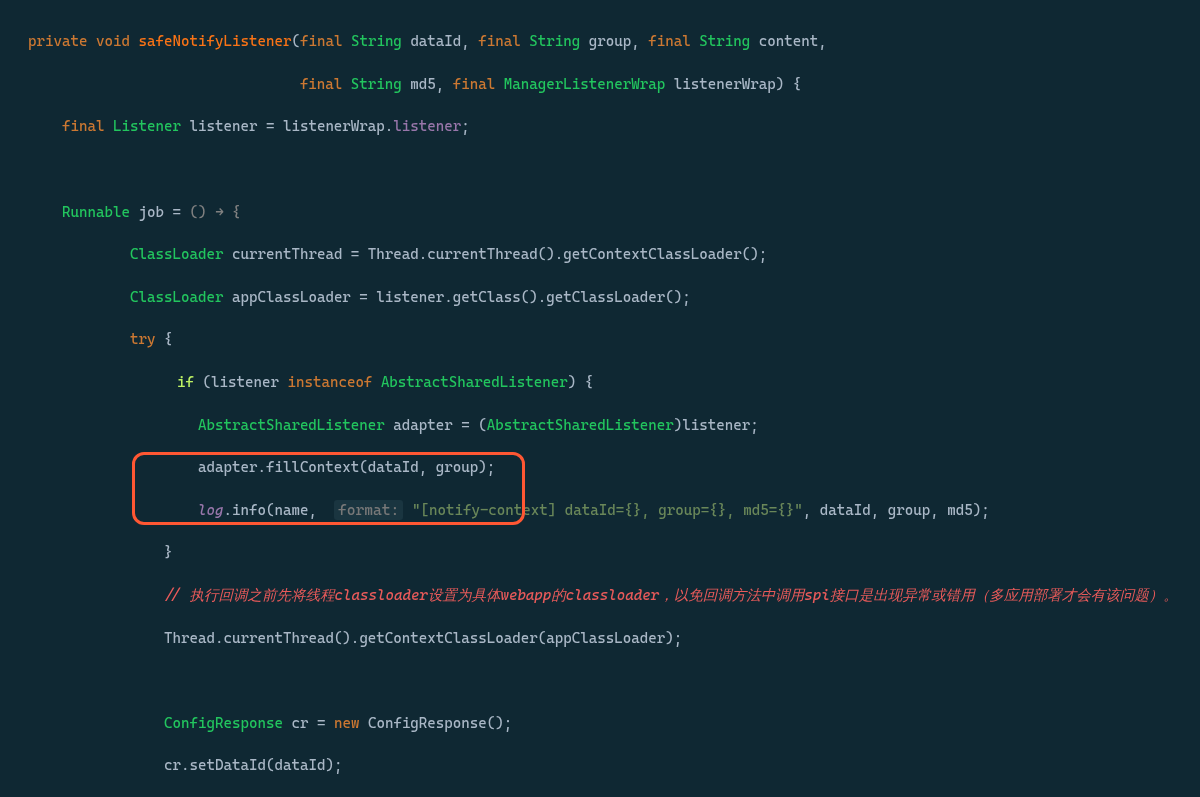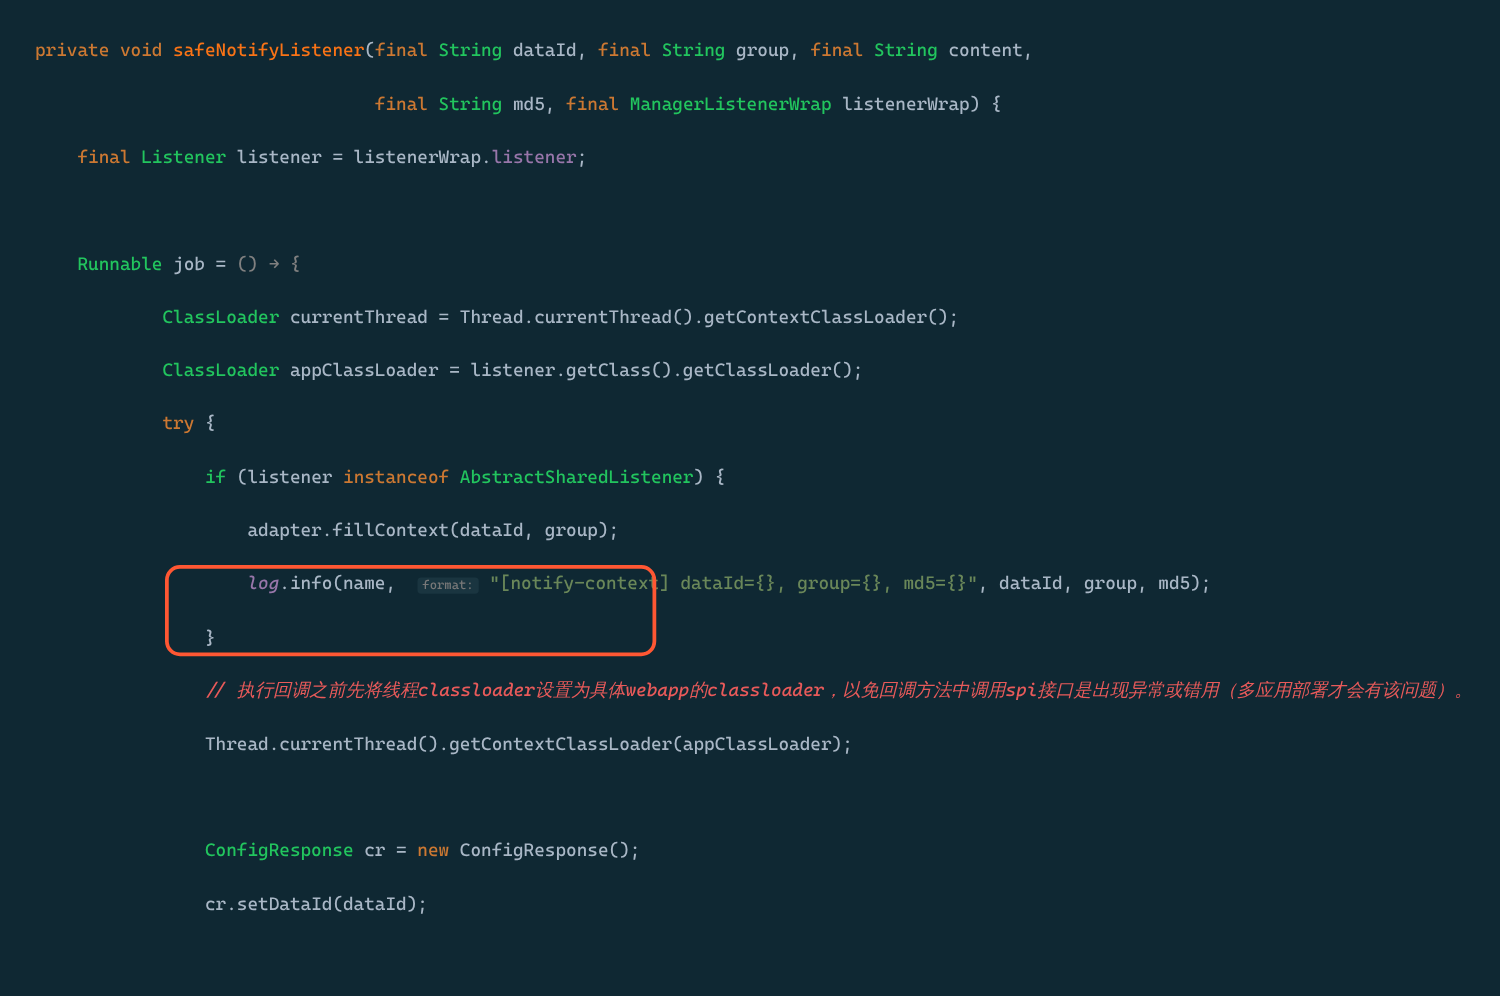--- a/index.html
+++ b/index.html
@@ -18,34 +18,34 @@
       overflow: hidden;
     }
     .code-container {
       white-space: pre;
       padding-left: 28px;
     }
     .kw-private { color: #cc7832; }
     .kw-void { color: #cc7832; }
     .kw-final { color: #cc7832; }
     .kw-try { color: #cc7832; }
-    .kw-if { color: #22c55e; }
+    .kw-if { color: #bef264; margin-left: 13px; }
     .kw-instanceof { color: #cc7832; }
     .kw-new { color: #cc7832; }
     .type { color: #22c55e; }
     .method-name { color: #f97316; }
     .field { color: #9876aa; }
     .field-italic { color: #9876aa; font-style: italic; }
     .string { color: #6a8759; }
     .param-hint { 
       color: #787878;
       background: #1a3540;
       padding: 1px 4px;
       border-radius: 3px;
-      font-size: 10px;
+      font-size: 15px;
     }
     .comment { color: #e85a5a; font-style: italic; }
     .lambda { color: #808080; }
     .highlighted-box {
       border: 3px solid #ff5733;
       border-radius: 12px;
       position: absolute;
       left: 132px;
       top: 452px;
       width: 393px;
@@ -62,20 +62,21 @@
 <div class="code-container">
 <div class="code-line"><span class="kw-private">private</span> <span class="kw-void">void</span> <span class="method-name">safeNotifyListener</span>(<span class="kw-final">final</span> <span class="type">String</span> <span>dataId</span>, <span class="kw-final">final</span> <span class="type">String</span> <span>group</span>, <span class="kw-final">final</span> <span class="type">String</span> <span>content</span>,</div>
 <div class="code-line">                                <span class="kw-final">final</span> <span class="type">String</span> <span>md5</span>, <span class="kw-final">final</span> <span class="type">ManagerListenerWrap</span> <span>listenerWrap</span>) {</div>
 <div class="code-line">    <span class="kw-final">final</span> <span class="type">Listener</span> <span>listener</span> = listenerWrap.<span class="field">listener</span>;</div>
 <div class="code-line"></div>
 <div class="code-line">    <span class="type">Runnable</span> <span>job</span> = <span class="lambda">() → {</span></div>
 <div class="code-line">            <span class="type">ClassLoader</span> <span>currentThread</span> = Thread.<span>currentThread</span>().<span>getContextClassLoader</span>();</div>
 <div class="code-line">            <span class="type">ClassLoader</span> <span>appClassLoader</span> = listener.<span>getClass</span>().<span>getClassLoader</span>();</div>
 <div class="code-line">            <span class="kw-try">try</span> {</div>
 <div class="code-line">                <span class="kw-if">if</span> (listener <span class="kw-instanceof">instanceof</span> <span class="type">AbstractSharedListener</span>) {</div>
+<div class="code-line">                    <span class="type">AbstractSharedListener</span> <span>adapter</span> = (<span class="type">AbstractSharedListener</span>)listener;</div>
 <div class="code-line">                    adapter.<span>fillContext</span>(dataId, group);</div>
 <div class="code-line">                    <span class="field-italic">log</span>.<span>info</span>(name,  <span class="param-hint">format:</span> <span class="string">"[notify-context] dataId={}, group={}, md5={}"</span>, dataId, group, md5);</div>
 <div class="code-line">                }</div>
 <div class="code-line">                <span class="comment">// 执行回调之前先将线程classloader设置为具体webapp的classloader，以免回调方法中调用spi接口是出现异常或错用（多应用部署才会有该问题）。</span></div>
 <div class="code-line">                Thread.<span>currentThread</span>().<span>getContextClassLoader</span>(appClassLoader);</div>
 <div class="code-line"></div>
 <div class="code-line">                <span class="type">ConfigResponse</span> <span>cr</span> = <span class="kw-new">new</span> <span>ConfigResponse</span>();</div>
 <div class="code-line">                cr.<span>setDataId</span>(dataId);</div>
 
 

